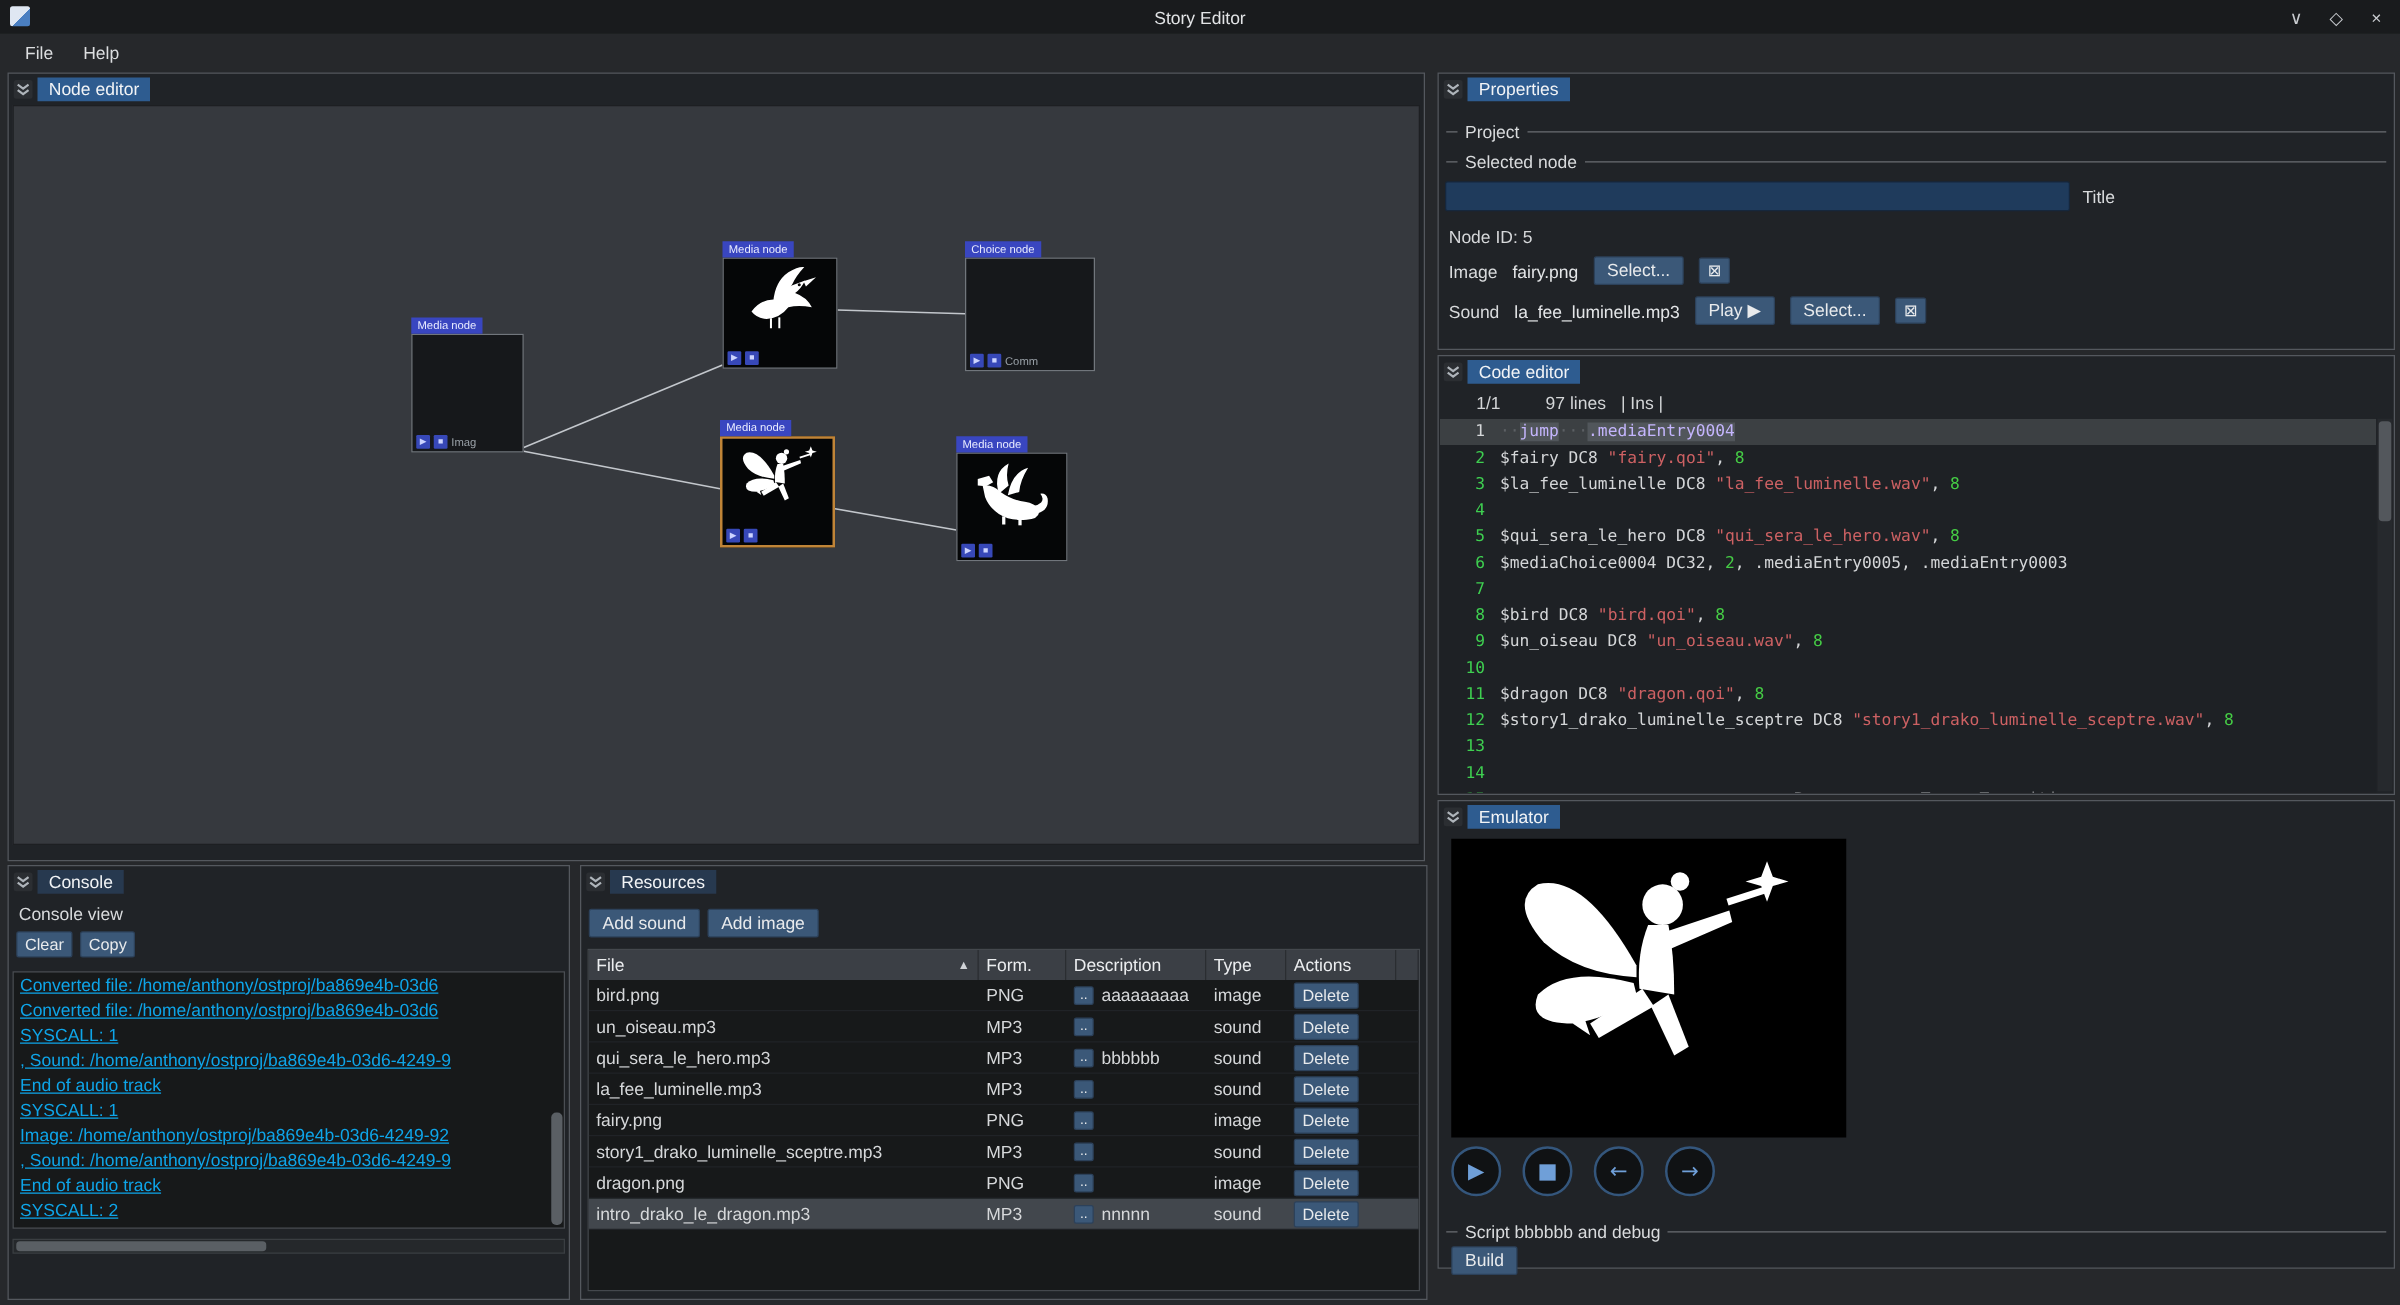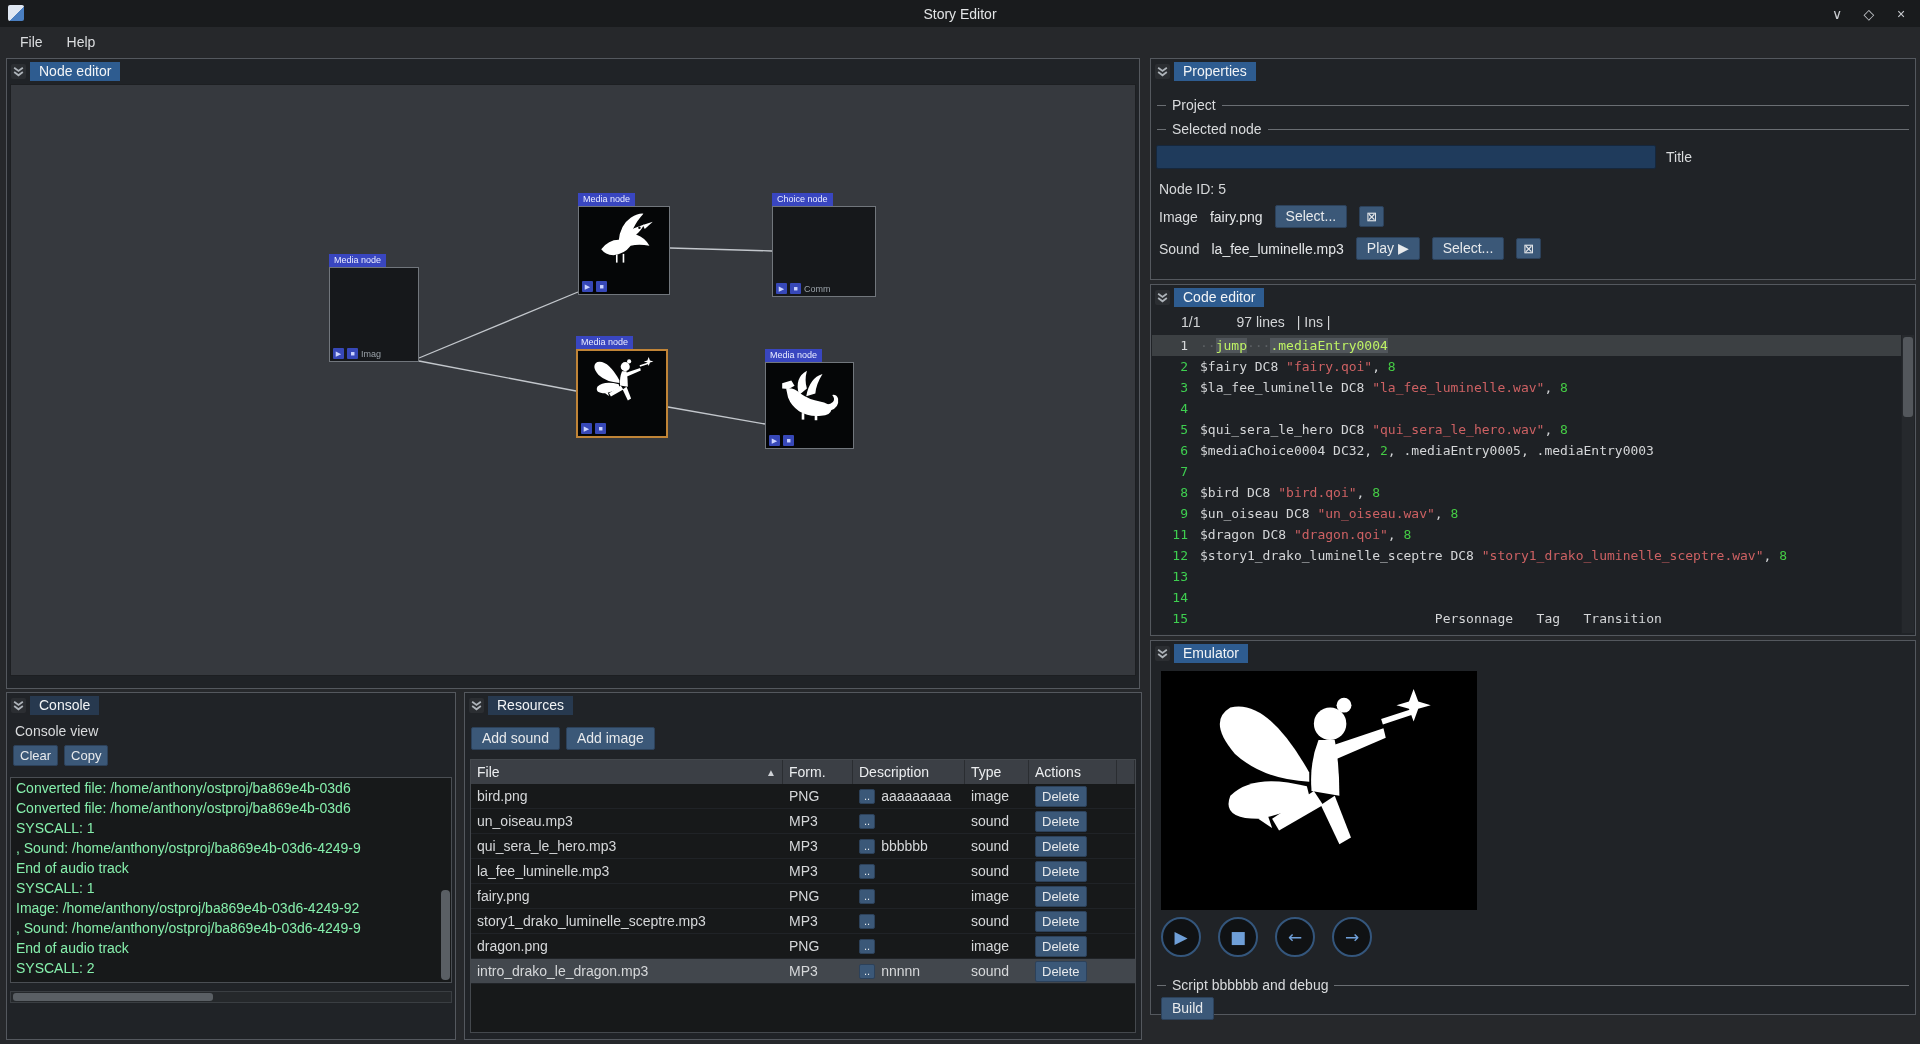--- a/index.html
+++ b/index.html
@@ -57,21 +57,21 @@
   .nf-btn{width:11px;height:11px;background:#3748b8;color:#ccd4ff;font-size:7px;line-height:11px;
           text-align:center;border-radius:1px;}
   .nf-text{font-size:9px;color:#9aa1a8;white-space:nowrap;}
 
   
   #panel-console{left:6px;top:692px;width:450px;height:348px;}
   #console-view-label{position:absolute;left:8px;top:30px;color:#d9dbdd;}
   #console-btns{position:absolute;left:6px;top:52px;display:flex;gap:6px;}
   #console-log{position:absolute;left:3px;top:84px;width:442px;height:206px;background:#17191a;
                border:1px solid #4a4e53;box-sizing:border-box;overflow:hidden;}
-  .log-line{padding:0 5px;line-height:20px;white-space:nowrap;overflow:hidden;color:#86efac;}
+  .log-line{padding:0 5px;line-height:20px;white-space:nowrap;overflow:hidden;color:#0ea5e9;text-decoration:underline;}
   #console-vscroll{position:absolute;right:1px;top:55%;width:9px;height:44%;background:#5a5f64;border-radius:4px;}
   #console-hscroll{position:absolute;left:3px;top:298px;width:442px;height:12px;background:#25282b;border:1px solid #3a3e42;box-sizing:border-box;}
   #console-hthumb{position:absolute;left:2px;top:1px;width:200px;height:8px;background:#5a5f64;border-radius:3px;}
 
   
   #panel-resources{left:464px;top:692px;width:678px;height:348px;}
   #res-btns{position:absolute;left:6px;top:34px;display:flex;gap:6px;}
   .res-table{position:absolute;left:5px;top:66px;width:666px;bottom:6px;background:#17191a;
              border:1px solid #44484d;box-sizing:border-box;overflow:hidden;}
   .res-head{display:flex;height:24px;background:#3b3f45;}
@@ -104,21 +104,21 @@
               font-family:"DejaVu Sans Mono",monospace;font-size:13px;}
   .code-row{display:flex;height:21px;line-height:21px;}
   .code-row.current{background:#3c4043;}
   .ln{width:36px;text-align:right;padding-right:12px;color:#3ecf50;flex:none;}
   .code-row.current .ln{color:#d6d8da;}
   .code-text{white-space:pre;}
   .tok-p{color:#d4d6d8;}
   .tok-s{color:#cd6163;}
   .tok-g{color:#45cc45;}
   .tok-ws{color:#5c6064;}
-  .tok-hl{color:#bef264;background:#51565b;}
+  .tok-hl{color:#c4b5fd;background:#51565b;}
   #code-scroll{position:absolute;right:1px;top:50px;bottom:2px;width:12px;background:#26292d;}
   #code-thumb{position:absolute;left:1px;top:2px;width:10px;height:80px;background:#53575c;border-radius:3px;}
 
   
   #panel-emulator{left:1150px;top:640px;width:766px;height:375px;}
   #emu-screen{position:absolute;left:10px;top:30px;width:316px;height:239px;background:#000;overflow:hidden;}
   .emu-img{position:absolute;left:40px;top:4px;width:235px;height:232px;}
   #emu-btns{position:absolute;left:10px;top:276px;display:flex;gap:17px;}
   .em-btn{width:40px;height:40px;border-radius:50%;background:#101214;border:2px solid #34567c;
           color:#6f9fd8;font-size:17px;display:grid;place-items:center;cursor:default;
@@ -519,20 +519,24 @@
         </div>
         <div class="code-row">
           <span class="ln">8</span>
           <span class="code-text"><span class="tok-p">$bird DC8 </span><span class="tok-s">"bird.qoi"</span><span class="tok-p">, </span><span class="tok-g">8</span></span>
         </div>
         <div class="code-row">
           <span class="ln">9</span>
           <span class="code-text"><span class="tok-p">$un_oiseau DC8 </span><span class="tok-s">"un_oiseau.wav"</span><span class="tok-p">, </span><span class="tok-g">8</span></span>
         </div>
         <div class="code-row">
+          <span class="ln">10</span>
+          <span class="code-text"></span>
+        </div>
+        <div class="code-row">
           <span class="ln">11</span>
           <span class="code-text"><span class="tok-p">$dragon DC8 </span><span class="tok-s">"dragon.qoi"</span><span class="tok-p">, </span><span class="tok-g">8</span></span>
         </div>
         <div class="code-row">
           <span class="ln">12</span>
           <span class="code-text"><span class="tok-p">$story1_drako_luminelle_sceptre DC8 </span><span class="tok-s">"story1_drako_luminelle_sceptre.wav"</span><span class="tok-p">, </span><span class="tok-g">8</span></span>
         </div>
         <div class="code-row">
           <span class="ln">13</span>
           <span class="code-text"></span>

